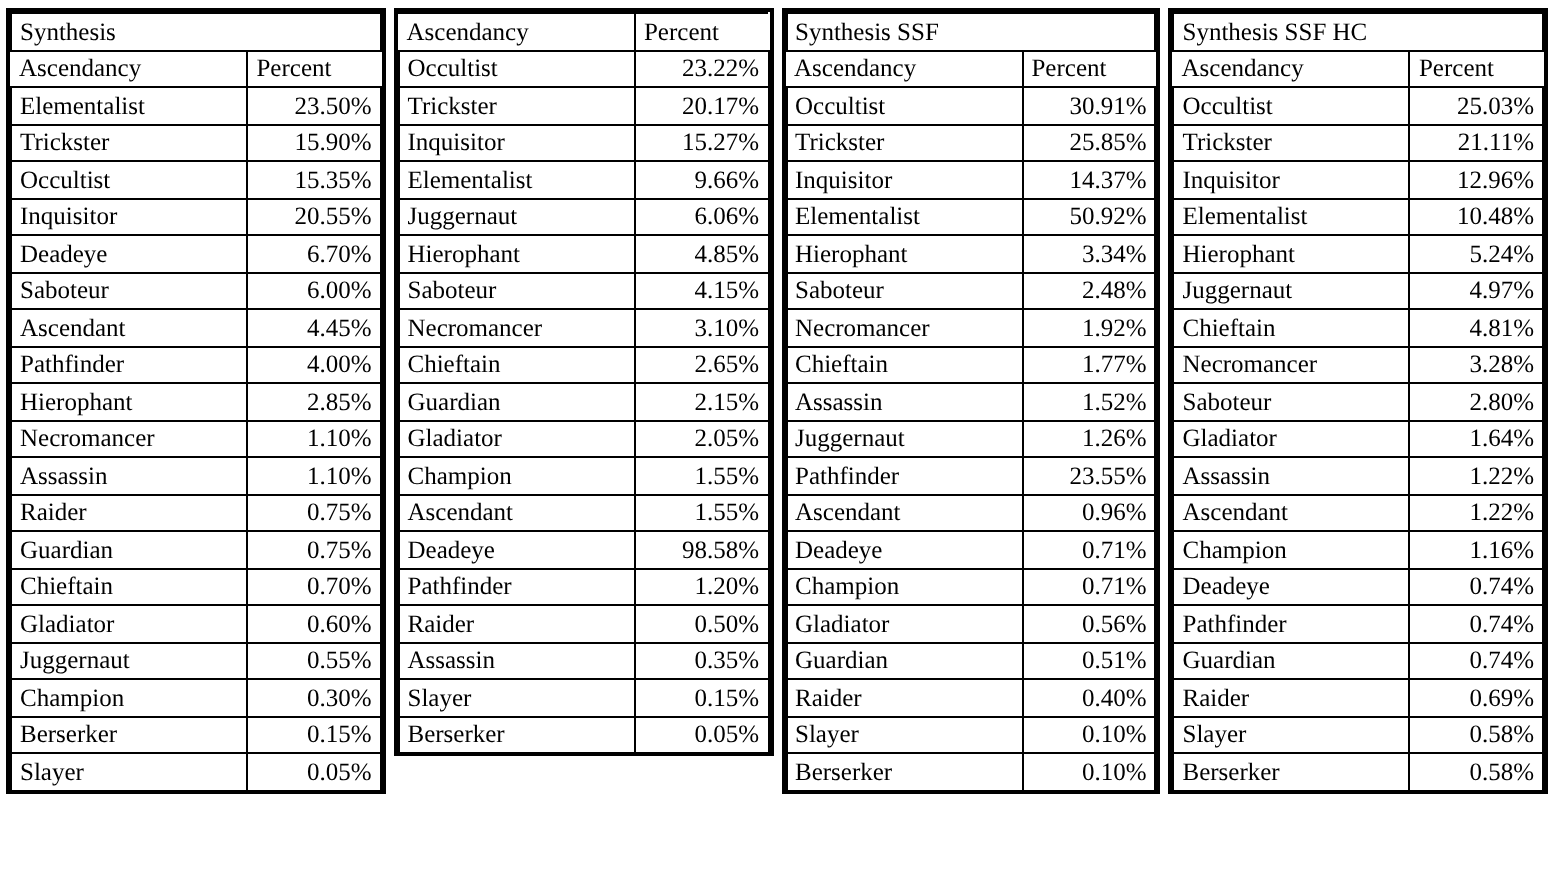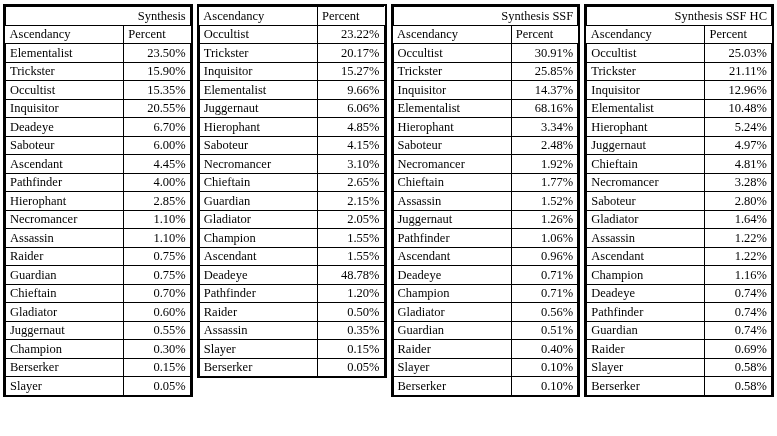--- a/index.html
+++ b/index.html
@@ -35,21 +35,21 @@
   }
   table.grid td, table.grid th {
     border: 1px solid #000000;
     font-size: 12.5px;
     line-height: 1.0;
     padding: 2.5px 4px;
     font-weight: normal;
     background: #ffffff;
   }
   .title-cell {
-    text-align: right;
+    text-align: left;
     font-weight: bold;
     font-size: 13.5px;
     padding: 3px 4px;
     border-left: none;
     border-right: none;
     border-top: none;
   }
   .head-cell {
     font-weight: bold;
     font-size: 13px;
@@ -231,21 +231,21 @@
           <tr>
             <td class="name-cell">Champion</td>
             <td class="pct-cell">1.55%</td>
           </tr>
           <tr>
             <td class="name-cell">Ascendant</td>
             <td class="pct-cell">1.55%</td>
           </tr>
           <tr>
             <td class="name-cell">Deadeye</td>
-            <td class="pct-cell">48.78%</td>
+            <td class="pct-cell">98.58%</td>
           </tr>
           <tr>
             <td class="name-cell">Pathfinder</td>
             <td class="pct-cell">1.20%</td>
           </tr>
           <tr>
             <td class="name-cell">Raider</td>
             <td class="pct-cell">0.50%</td>
           </tr>
           <tr>
@@ -284,21 +284,21 @@
           <tr>
             <td class="name-cell">Trickster</td>
             <td class="pct-cell">25.85%</td>
           </tr>
           <tr>
             <td class="name-cell">Inquisitor</td>
             <td class="pct-cell">14.37%</td>
           </tr>
           <tr>
             <td class="name-cell">Elementalist</td>
-            <td class="pct-cell">68.16%</td>
+            <td class="pct-cell">50.92%</td>
           </tr>
           <tr>
             <td class="name-cell">Hierophant</td>
             <td class="pct-cell">3.34%</td>
           </tr>
           <tr>
             <td class="name-cell">Saboteur</td>
             <td class="pct-cell">2.48%</td>
           </tr>
           <tr>
@@ -312,21 +312,21 @@
           <tr>
             <td class="name-cell">Assassin</td>
             <td class="pct-cell">1.52%</td>
           </tr>
           <tr>
             <td class="name-cell">Juggernaut</td>
             <td class="pct-cell">1.26%</td>
           </tr>
           <tr>
             <td class="name-cell">Pathfinder</td>
-            <td class="pct-cell">1.06%</td>
+            <td class="pct-cell">23.55%</td>
           </tr>
           <tr>
             <td class="name-cell">Ascendant</td>
             <td class="pct-cell">0.96%</td>
           </tr>
           <tr>
             <td class="name-cell">Deadeye</td>
             <td class="pct-cell">0.71%</td>
           </tr>
           <tr>

